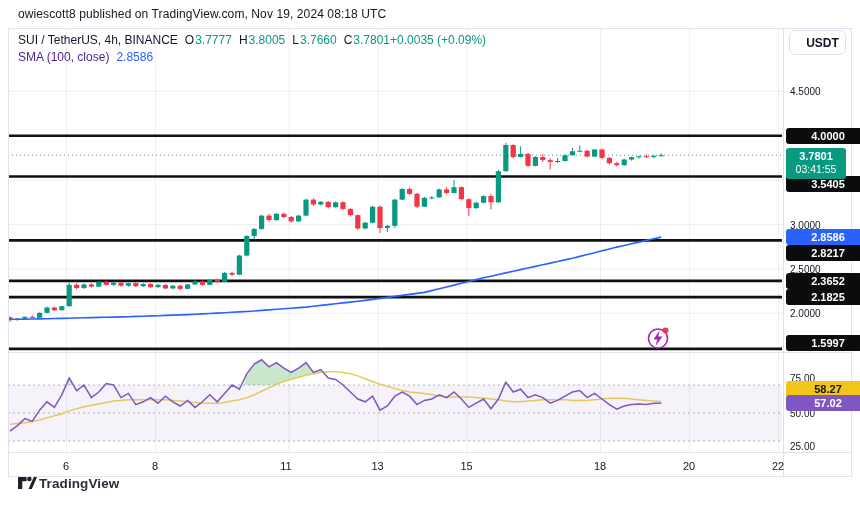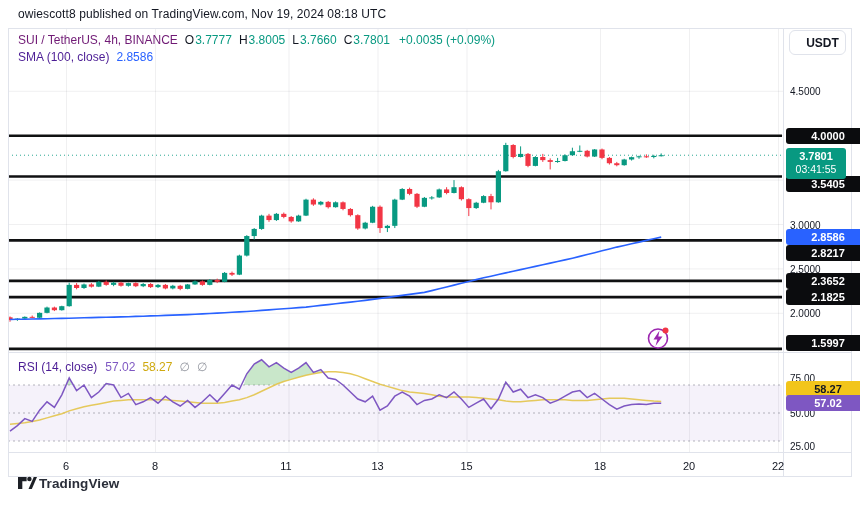--- a/index.html
+++ b/index.html
@@ -1,24 +1,24 @@
 <!DOCTYPE html>
 <html><head>
 <meta charset="utf-8">
 <style>
   html,body{margin:0;padding:0;background:#ffffff;width:860px;height:511px;overflow:hidden;
     font-family:"Liberation Sans",sans-serif;-webkit-font-smoothing:antialiased;}
   #app{position:relative;width:860px;height:511px;background:#fff;}
   .attribution{position:absolute;left:18px;top:7px;font-size:12px;color:#131722;letter-spacing:.1px;}
   #chart-svg{position:absolute;left:0;top:0;}
   .legend{position:absolute;left:18px;font-size:12px;color:#131722;white-space:nowrap;}
-  .legend .sym{color:#701a75;}
+  .legend .sym{color:#0f172a;}
   .legend .k{color:#131722;margin-left:7px;}
   .legend .v{margin-left:1px;}
-  .legend .chg{margin-left:9px;}
+  .legend .chg{margin-left:0;}
   .legend .lbl{color:#4c1d95;}
   .smaval{margin-left:7px;}
   .rsival{margin-left:8px;}
   .rsimaval{margin-left:7px;}
   .emptyglyph{margin-left:7px;color:#9598a1;}
   .usdt{position:absolute;left:789px;top:30px;width:57px;height:25px;background:#fff;
     border:1px solid #e0e3eb;border-radius:6px;font-size:12px;font-weight:700;color:#131722;
     font-family:"Liberation Sans",sans-serif;cursor:pointer;padding-left:16px;}
   #price-axis{position:absolute;left:784px;top:28px;width:68px;height:424px;cursor:ns-resize;}
   #time-axis{position:absolute;left:8px;top:452px;width:775px;height:25px;cursor:ew-resize;}
@@ -280,23 +280,20 @@
         <circle cx="665.5" cy="330.5" r="3" fill="#F23645"></circle>
       </g>
     </svg>
 
   <div class="legend" style="top:33px;">
     <span class="sym">SUI / TetherUS, 4h, BINANCE</span><span id="ohlc"><span class="k">O</span><span class="v" style="color: rgb(8, 153, 129);">3.7777</span><span class="k">H</span><span class="v" style="color: rgb(8, 153, 129);">3.8005</span><span class="k">L</span><span class="v" style="color: rgb(8, 153, 129);">3.7660</span><span class="k">C</span><span class="v" style="color: rgb(8, 153, 129);">3.7801</span></span><span class="chg" style="color: rgb(8, 153, 129);">+0.0035 (+0.09%)</span>
   </div>
   <div class="legend" style="top:50px;">
     <span class="lbl">SMA (100, close)</span><span class="smaval" style="color: rgb(41, 98, 255);">2.8586</span>
   </div>
-  <div class="legend" style="top:360px;">
-    <span class="lbl">RSI (14, close)</span><span class="rsival" style="color: rgb(126, 87, 194);">57.02</span><span class="rsimaval" style="color: rgb(207, 169, 15);">58.27</span><span class="emptyglyph">∅</span><span class="emptyglyph">∅</span>
-  </div>
 
   <button class="usdt">USDT</button>
   <div id="price-axis">
       <div class="tick" style="top: 63.3px;">4.5000</div>
       <div class="tick" style="top: 196.5px;">3.0000</div>
       <div class="tick" style="top: 240.9px;">2.5000</div>
       <div class="tick" style="top: 285.3px;">2.0000</div>
       <div class="badge" style="top: 107.7px;">4.0000</div>
       <div class="badge" style="top: 156.004px;">3.5405</div>
       <div class="badge" style="top: 224.933px;">2.8217</div>

